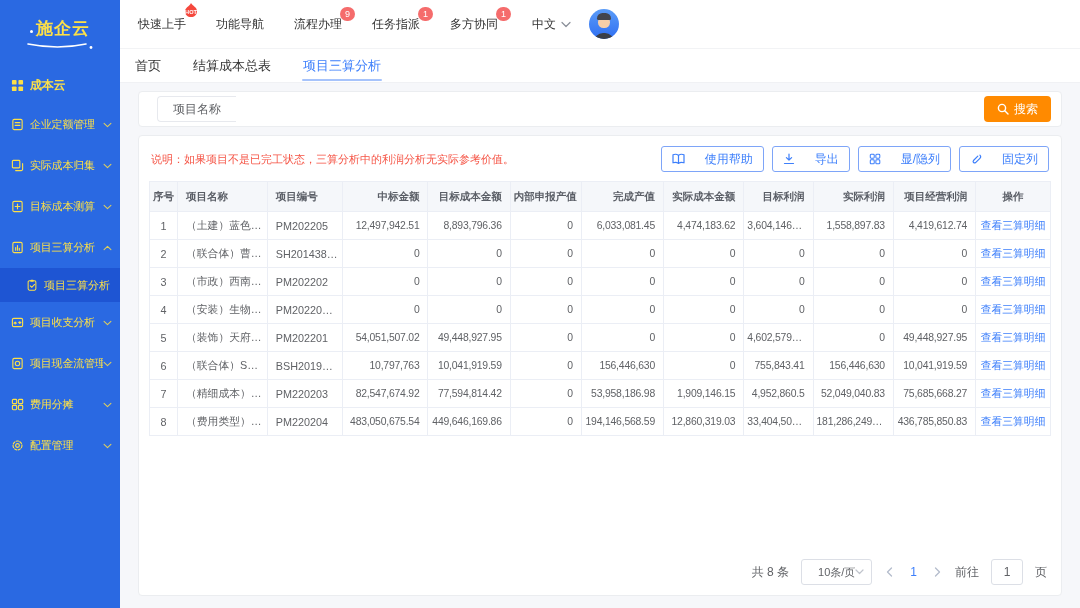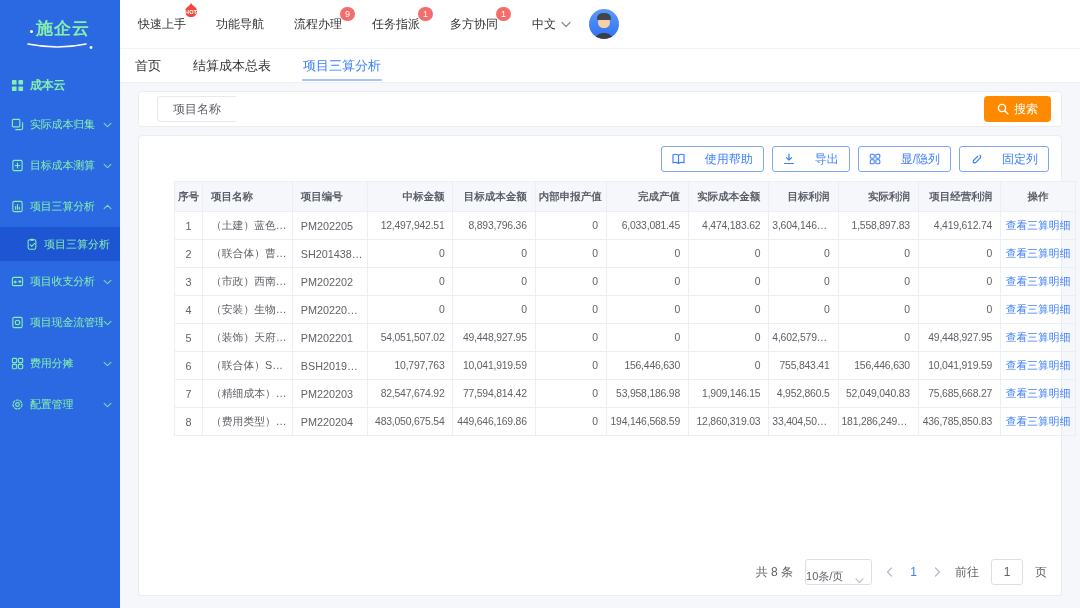--- a/index.html
+++ b/index.html
@@ -1,20 +1,20 @@
 <!DOCTYPE html>
 <html><head>
 <meta charset="utf-8">
 <style>
   html,body{margin:0;padding:0;}
   body{width:1080px;height:608px;overflow:hidden;font-family:"Liberation Sans","DejaVu Sans",sans-serif;background:#f6f7fa;color:#333;font-size:12px;}
   .app{display:flex;width:1080px;height:608px;}
 
   
-  .sidebar{width:120px;flex-shrink:0;background:#2a69e2;color:#86efac;display:flex;flex-direction:column;}
+  .sidebar{width:120px;flex-shrink:0;background:#2a69e2;color:#fde047;display:flex;flex-direction:column;}
   .logo{height:54px;display:flex;flex-direction:column;align-items:center;justify-content:center;padding-top:6px;}
   .logo-row{display:flex;align-items:center;gap:3px;}
   .logo-dot{width:3px;height:3px;border-radius:50%;background:#fff;margin-top:6px;}
   .logo-text{font-size:17px;font-weight:bold;letter-spacing:1px;}
   .logo svg{margin-top:1px;}
   .menu{flex:1;margin-top:6px;}
   .menu-item{height:41px;display:flex;align-items:center;padding:0 8px 0 11px;cursor:pointer;white-space:nowrap;}
   .menu-item .mi-icon{width:14px;height:14px;margin-right:5px;display:flex;align-items:center;flex-shrink:0;}
   .menu-item .label{flex:1;font-size:11px;letter-spacing:-0.2px;overflow:hidden;}
   .menu-item.product{height:38px;font-weight:bold;}
@@ -51,32 +51,32 @@
   .input-box{border:1px solid #e7e9ee;border-radius:0 4px 4px 0;width:198px;display:flex;align-items:center;justify-content:flex-end;padding:0 8px;cursor:text;}
   .counter{color:#c0c4cc;font-size:11px;}
   .search-btn{margin-left:auto;background:#ff8a00;border:none;color:#fff;height:26px;border-radius:4px;padding:0 13px;font-size:12px;display:flex;align-items:center;gap:5px;cursor:pointer;font-family:inherit;}
 
   .table-panel{background:#fff;border:1px solid #ebedf0;border-radius:4px;margin-top:8px;margin-bottom:12px;flex:1;display:flex;flex-direction:column;padding:8px 10px 8px;min-height:0;}
   .panel-toolbar{display:flex;align-items:center;flex-shrink:0;padding:2px 2px 0;}
   .notice{color:#f55445;font-size:11px;}
   .toolbar-btns{margin-left:auto;display:flex;gap:8px;}
   .tb-btn{border:1px solid #7ea5f8;color:#3d7ffb;background:#fff;border-radius:3px;height:26px;padding:0 10px;font-size:12px;display:flex;align-items:center;gap:20px;cursor:pointer;font-family:inherit;}
 
-  table{width:100%;border-collapse:collapse;table-layout:fixed;margin-top:9px;margin-left:25px;}
+  table{width:100%;border-collapse:collapse;table-layout:fixed;margin-top:9px;}
   th{background:#f5f7fa;color:#5a5e66;font-weight:bold;font-size:10.5px;height:29px;padding:0 3px;border:1px solid #ebeef5;white-space:nowrap;overflow:hidden;}
   td{color:#606266;font-size:10.8px;height:27px;padding:0 3px;border:1px solid #ebeef5;white-space:nowrap;overflow:hidden;text-overflow:ellipsis;}
   .al{text-align:left;padding-left:8px;}
   .ac{text-align:center;}
   .ar{text-align:right;padding-right:8px;}
   td.num{font-size:10.4px;letter-spacing:-0.2px;}
   .op-link{color:#3d7ffb;cursor:pointer;text-decoration:none;font-size:10.8px;}
 
   .filler{flex:1;}
   .pager{display:flex;align-items:center;justify-content:flex-end;gap:12px;padding:6px 4px 2px;color:#606266;font-size:12px;flex-shrink:0;}
-  .page-size{border:1px solid #dcdfe6;border-radius:3px;height:24px;display:flex;align-items:flex-end;gap:12px;padding:0 7px 0 0;font-size:11px;color:#606266;cursor:pointer;}
+  .page-size{border:1px solid #dcdfe6;border-radius:3px;height:24px;display:flex;align-items:center;gap:0;padding:0 7px 0 16px;font-size:11px;color:#606266;cursor:pointer;}
   .pg-arrow{display:flex;align-items:center;color:#b4bccc;cursor:pointer;padding:0 2px;}
   .pg-current{color:#3d7ffb;padding:0 3px;cursor:pointer;}
   .goto-box{border:1px solid #dcdfe6;border-radius:3px;width:30px;height:24px;line-height:24px;text-align:center;cursor:text;}
 </style>
 </head>
 <body>
 
 <div class="app">
 
   <aside class="sidebar">
@@ -94,20 +94,35 @@
         <div class="menu-item product">
           <span class="mi-icon" style="display: flex; align-items: center;">
             <svg width="13" height="13" viewBox="0 0 14 14">
               <rect x="1" y="1" width="5" height="5" rx="1" fill="currentColor"></rect>
               <rect x="8" y="1" width="5" height="5" rx="1" fill="currentColor"></rect>
               <rect x="1" y="8" width="5" height="5" rx="1" fill="currentColor"></rect>
               <rect x="8" y="8" width="5" height="5" rx="1" fill="currentColor"></rect>
             </svg>
           </span>
           <span class="label">成本云</span>
+        </div>
+        <div class="menu-item">
+          <span class="mi-icon" style="display: flex; align-items: center;">
+            <svg width="13" height="13" viewBox="0 0 14 14">
+              <rect x="2" y="1.5" width="10" height="11" rx="1.5" stroke="currentColor" fill="none" stroke-width="1.2" stroke-linecap="round" stroke-linejoin="round"></rect>
+              <line x1="4.5" y1="5" x2="9.5" y2="5" stroke="currentColor" fill="none" stroke-width="1.2" stroke-linecap="round" stroke-linejoin="round"></line>
+              <line x1="4.5" y1="8" x2="9.5" y2="8" stroke="currentColor" fill="none" stroke-width="1.2" stroke-linecap="round" stroke-linejoin="round"></line>
+            </svg>
+          </span>
+          <span class="label">企业定额管理</span>
+          <span class="chev" style="display: flex; align-items: center;">
+            <svg width="9" height="6" viewBox="0 0 10 7">
+              <polyline points="1,1.5 5,5.5 9,1.5" stroke="currentColor" fill="none" stroke-width="1.2" stroke-linecap="round" stroke-linejoin="round"></polyline>
+            </svg>
+          </span>
         </div>
         <div class="menu-item">
           <span class="mi-icon" style="display: flex; align-items: center;">
             <svg width="13" height="13" viewBox="0 0 14 14">
               <rect x="1.5" y="1.5" width="8" height="8" rx="1" stroke="currentColor" fill="none" stroke-width="1.2" stroke-linecap="round" stroke-linejoin="round"></rect>
               <path d="M5 12.5 h6 a1.5 1.5 0 0 0 1.5 -1.5 V5" stroke="currentColor" fill="none" stroke-width="1.2" stroke-linecap="round" stroke-linejoin="round"></path>
             </svg>
           </span>
           <span class="label">实际成本归集</span>
           <span class="chev" style="display: flex; align-items: center;">
@@ -267,20 +282,21 @@
                 <circle cx="5" cy="5" r="3.6" stroke="#fff" stroke-width="1.4" fill="none"></circle>
                 <line x1="7.8" y1="7.8" x2="11" y2="11" stroke="#fff" stroke-width="1.4" stroke-linecap="round"></line>
               </svg>
           </span>
           <span>搜索</span>
         </button>
       </div>
 
       <div class="table-panel">
         <div class="panel-toolbar">
+          <div class="notice">说明：如果项目不是已完工状态，三算分析中的利润分析无实际参考价值。</div>
           <div class="toolbar-btns" id="toolbar">
               <button class="tb-btn">
                 <span style="display: flex; align-items: center;">
                   <svg width="13" height="12" viewBox="0 0 13 12">
                     <path d="M1 1.8 C3 .9 5 1.2 6.5 2.4 C8 1.2 10 .9 12 1.8 V9.8 C10 9 8 9.2 6.5 10.4 C5 9.2 3 9 1 9.8 Z" stroke="currentColor" fill="none" stroke-width="1.2" stroke-linecap="round" stroke-linejoin="round"></path>
                     <line x1="6.5" y1="2.4" x2="6.5" y2="10.4" stroke="currentColor" fill="none" stroke-width="1.2" stroke-linecap="round" stroke-linejoin="round"></line>
                   </svg>
                 </span>
                 <span>使用帮助</span>
               </button>

